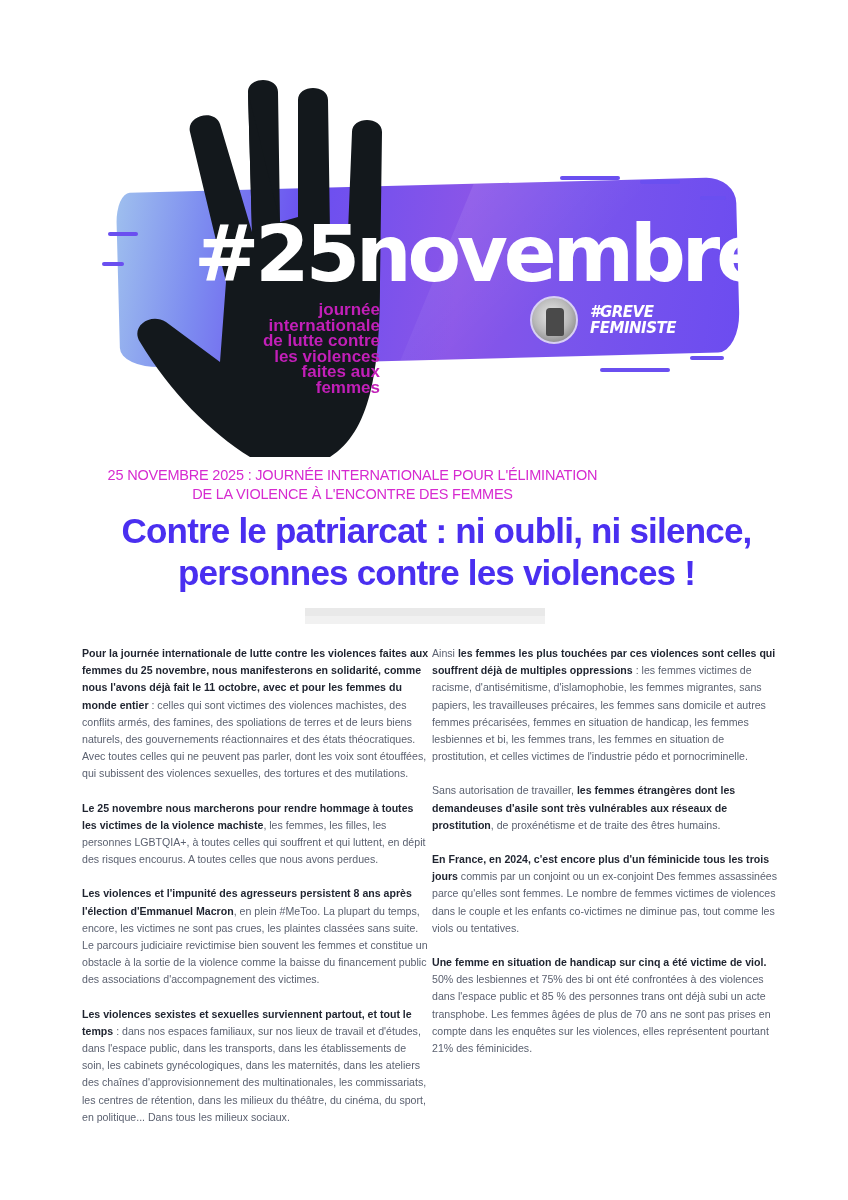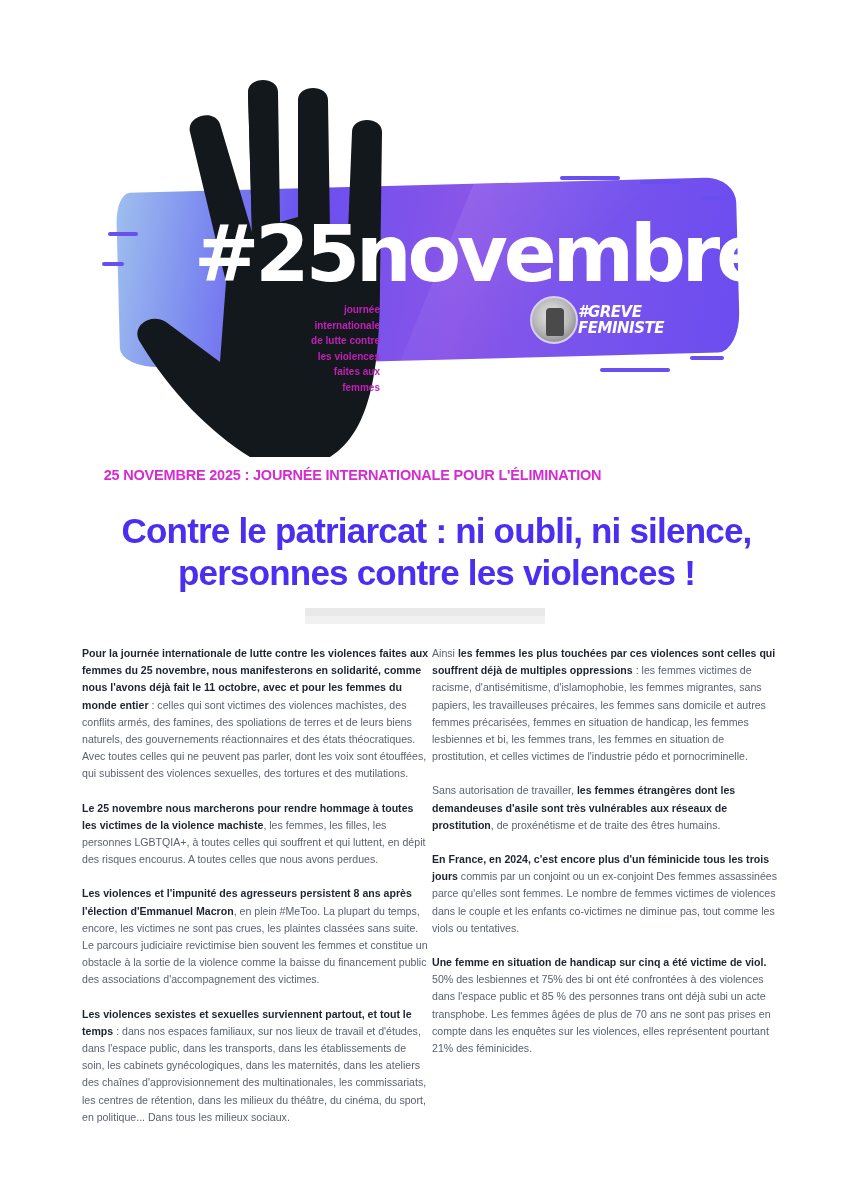--- a/index.html
+++ b/index.html
@@ -23,44 +23,44 @@
 
     .hand { position: absolute; left: 130px; top: 72px; width: 300px; height: 390px; }
 
     .hashtag {
       position: absolute; left: 150px; top: 215px; width: 580px;
       font-family: "DejaVu Sans", sans-serif; font-weight: bold;
       font-size: 78px; letter-spacing: -4px; color: #ffffff; line-height: 1; margin-left: 44px;
     }
     .hand-text {
       position: absolute; left: 240px; top: 302px; width: 140px; text-align: right;
-      font-family: "Liberation Sans", sans-serif; font-weight: bold; font-size: 10px;
+      font-family: "Liberation Sans", sans-serif; font-weight: bold; font-size: 17px;
       line-height: 15.6px; color: #c21fb8;
     }
     .greve {
-      position: absolute; left: 530px; top: 296px; display: flex; align-items: center; gap: 0;
+      position: absolute; left: 530px; top: 296px; display: flex; align-items: center; gap: 12px;
     }
     .greve-badge {
       width: 48px; height: 48px; border-radius: 50%;
       background: radial-gradient(circle at 45% 40%, #e8e8e8 0%, #b9b9b9 50%, #6d6d6d 100%);
       border: 2px solid #d8d0f4; position: relative; overflow: hidden;
     }
     .greve-badge::after {
       content: ""; position: absolute; left: 14px; top: 10px; width: 18px; height: 28px;
       background: #4a4a4a; border-radius: 4px 4px 2px 2px;
     }
     .greve-text {
       font-family: "DejaVu Sans", sans-serif; font-weight: bold; font-style: italic;
       font-size: 15px; line-height: 16px; color: #ffffff; letter-spacing: -0.5px;
     }
 
     
     .subtitle {
       position: absolute; left: 0; top: 466px; width: 705px; text-align: center;
-      font-family: "Liberation Sans", sans-serif; font-weight: bold; font-size: 14.5px;
+      font-family: "Liberation Sans", sans-serif; font-weight: normal; font-size: 14.5px;
       line-height: 19px; color: #d62bd0; letter-spacing: -0.2px;
     }
     .title {
       position: absolute; left: 0; top: 510px; width: 848px; text-align: center;
       font-family: "Liberation Sans", sans-serif; font-weight: bold; font-size: 35px;
       line-height: 42px; color: #4a2ff0; letter-spacing: -0.8px; padding-left: 25px;
     }
     .title-bar {
       position: absolute; left: 305px; top: 608px; width: 240px; height: 16px;
       background: linear-gradient(#e9e9e9 0 50%, #f1f1f1 50% 100%);
@@ -115,20 +115,21 @@
     <div class="greve-badge"></div>
     <div class="greve-text">
       <div>#GREVE</div>
       <div>FEMINISTE</div>
     </div>
   </div>
 </div>
 
 <div class="subtitle">
   <div>25 NOVEMBRE 2025 : JOURNÉE INTERNATIONALE POUR L'ÉLIMINATION</div>
+  <div>DE LA VIOLENCE À L'ENCONTRE DES FEMMES</div>
 </div>
 
 <h1 class="title">
   <div>Contre le patriarcat : ni oubli, ni silence,</div>
   <div>personnes contre les violences !</div>
 </h1>
 
 <div class="title-bar"></div>
 
 <div class="col left">

